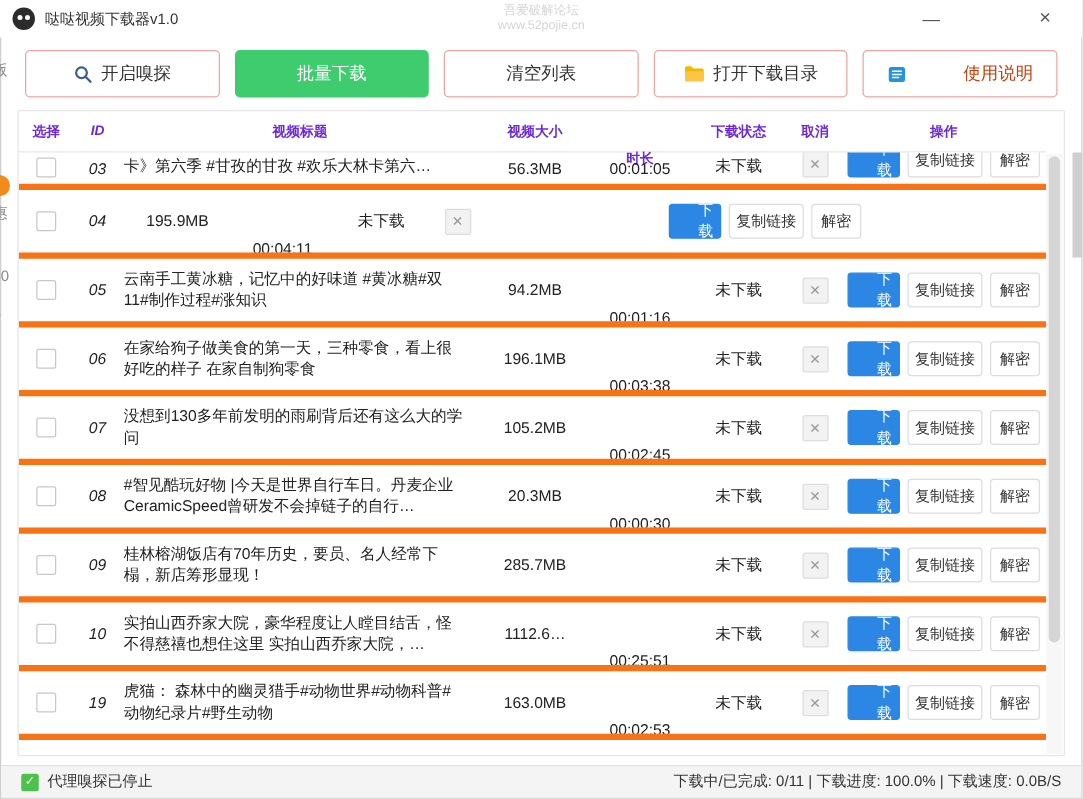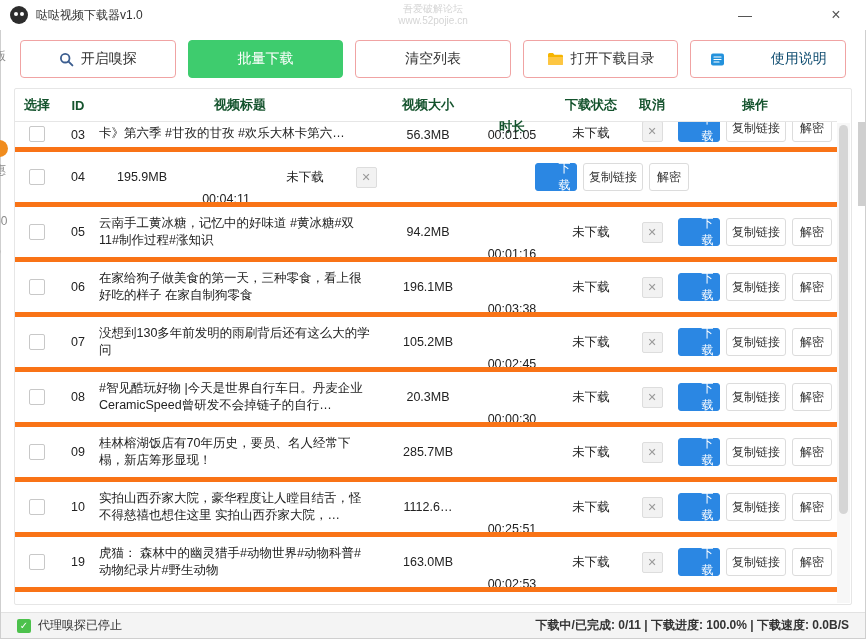--- a/index.html
+++ b/index.html
@@ -23,29 +23,29 @@
   .app-icon i{position:absolute;width:4px;height:4px;border-radius:50%;background:#fff;top:6px;}
   .app-icon i.l{left:4px;} .app-icon i.r{right:4px;}
   .title-text{font-size:12px;color:#333;}
   .watermark{position:absolute;left:50%;top:3px;transform:translateX(-50%);text-align:center;color:#d5d5d5;font-size:10px;line-height:12px;white-space:nowrap;}
   .win-btn{position:absolute;top:0;width:30px;height:30px;display:flex;align-items:center;justify-content:center;color:#555;font-size:14px;cursor:pointer;background:transparent;border:none;}
   .win-min{right:106px;} .win-close{right:15px;font-size:16px;}
   
   .toolbar{position:absolute;top:40px;left:20px;right:20px;height:38px;display:flex;gap:12px;}
   .tb-btn{flex:1;height:38px;border-radius:4px;border:1px solid var(--pink);background:#fff;display:flex;align-items:center;justify-content:center;gap:7px;font-size:14px;color:#333;cursor:pointer;font-family:inherit;text-align:center;}
   .tb-btn.green{background:var(--green);border-color:var(--green);color:#fff;}
-  .tb-btn.help{color:#0c4a6e;gap:46px;}
+  .tb-btn.help{color:#c2410c;gap:46px;}
   .tb-icon{display:flex;align-items:center;}
   
   .table-wrap{position:absolute;top:88px;left:14px;right:14px;bottom:34px;border:1px solid #e6e6e6;border-radius:2px;background:#fff;overflow:hidden;}
-  .thead{height:33px;border-bottom:1px solid #e6e6e6;display:flex;align-items:center;font-weight:bold;font-size:13px;color:#14532d;margin-right:14px;}
+  .thead{height:33px;border-bottom:1px solid #e6e6e6;display:flex;align-items:center;font-weight:bold;font-size:11px;color:#6d28d9;margin-right:14px;}
   .tbody{height:calc(100% - 33px);overflow:hidden;margin-right:14px;}
   .col{display:flex;justify-content:center;align-items:center;text-align:center;}
   .c-sel{width:44px;}
-  .c-id{width:38px;}
+  .c-id{width:38px;font-style:italic;}
   .c-title{width:286px;}
   .c-size{width:90px;}
   .c-dur{width:78px;margin-top:43px;}
   .c-status{width:80px;}
   .c-cancel{width:42px;}
   .c-ops{flex:1;gap:6px;}
   .row{display:flex;align-items:center;height:55px;border-bottom:5px solid #f97316;font-size:12.5px;overflow:hidden;}
   .row.partial{height:30px;align-items:flex-end;padding-bottom:5px;}
   .row .c-title{justify-content:flex-start;text-align:left;}
   .title-txt{display:-webkit-box;-webkit-line-clamp:2;-webkit-box-orient:vertical;overflow:hidden;line-height:17px;padding:0 12px 0 2px;width:100%;}
@@ -53,21 +53,21 @@
   .cancel-btn{width:21px;height:21px;background:#f2f2f2;border:1px solid #ddd;border-radius:2px;color:#999;font-size:11px;display:flex;align-items:center;justify-content:center;cursor:pointer;font-family:inherit;}
   .btn{height:28px;border-radius:3px;font-size:12px;cursor:pointer;display:flex;align-items:center;justify-content:center;font-family:inherit;}
   .btn-dl{width:42px;background:var(--blue);border:1px solid var(--blue);color:#fff;padding-left:17px;}
   .btn-copy{width:60px;background:#fff;border:1px solid #dcdcdc;color:#333;}
   .btn-dec{width:40px;background:#fff;border:1px solid #dcdcdc;color:#333;}
   .scrollbar{position:absolute;top:34px;right:1px;bottom:1px;width:13px;background:#f7f7f7;}
   .thumb{position:absolute;left:2px;top:2px;width:9px;height:81%;background:#d5d5d5;border-radius:5px;cursor:pointer;}
   
   .statusbar{position:absolute;left:1px;right:1px;bottom:1px;height:26px;background:#f4f4f4;border-top:1px solid #e2e2e2;display:flex;align-items:center;padding:0 16px;font-size:12px;color:#333;}
   .check-ic{width:14px;height:14px;border-radius:2px;background:var(--status-green);color:#fff;font-size:10px;line-height:14px;text-align:center;margin-right:7px;flex:0 0 auto;}
-  .sb-right{margin-left:auto;font-weight:bold;}
+  .sb-right{margin-left:auto;}
   
   .frag{position:absolute;left:0;width:11px;overflow:hidden;font-size:12px;color:#8a8a8a;white-space:nowrap;z-index:5;}
   .frag span{margin-left:-6px;display:inline-block;}
   .frag-circle{position:absolute;left:-9px;width:17px;height:17px;border-radius:50%;background:#f08c1e;z-index:5;}
   .frag-right{position:absolute;right:0;top:122px;width:8px;height:84px;background:#cfcfcf;z-index:5;}
 </style>
 </head>
 <body>
 
 <div class="titlebar">

